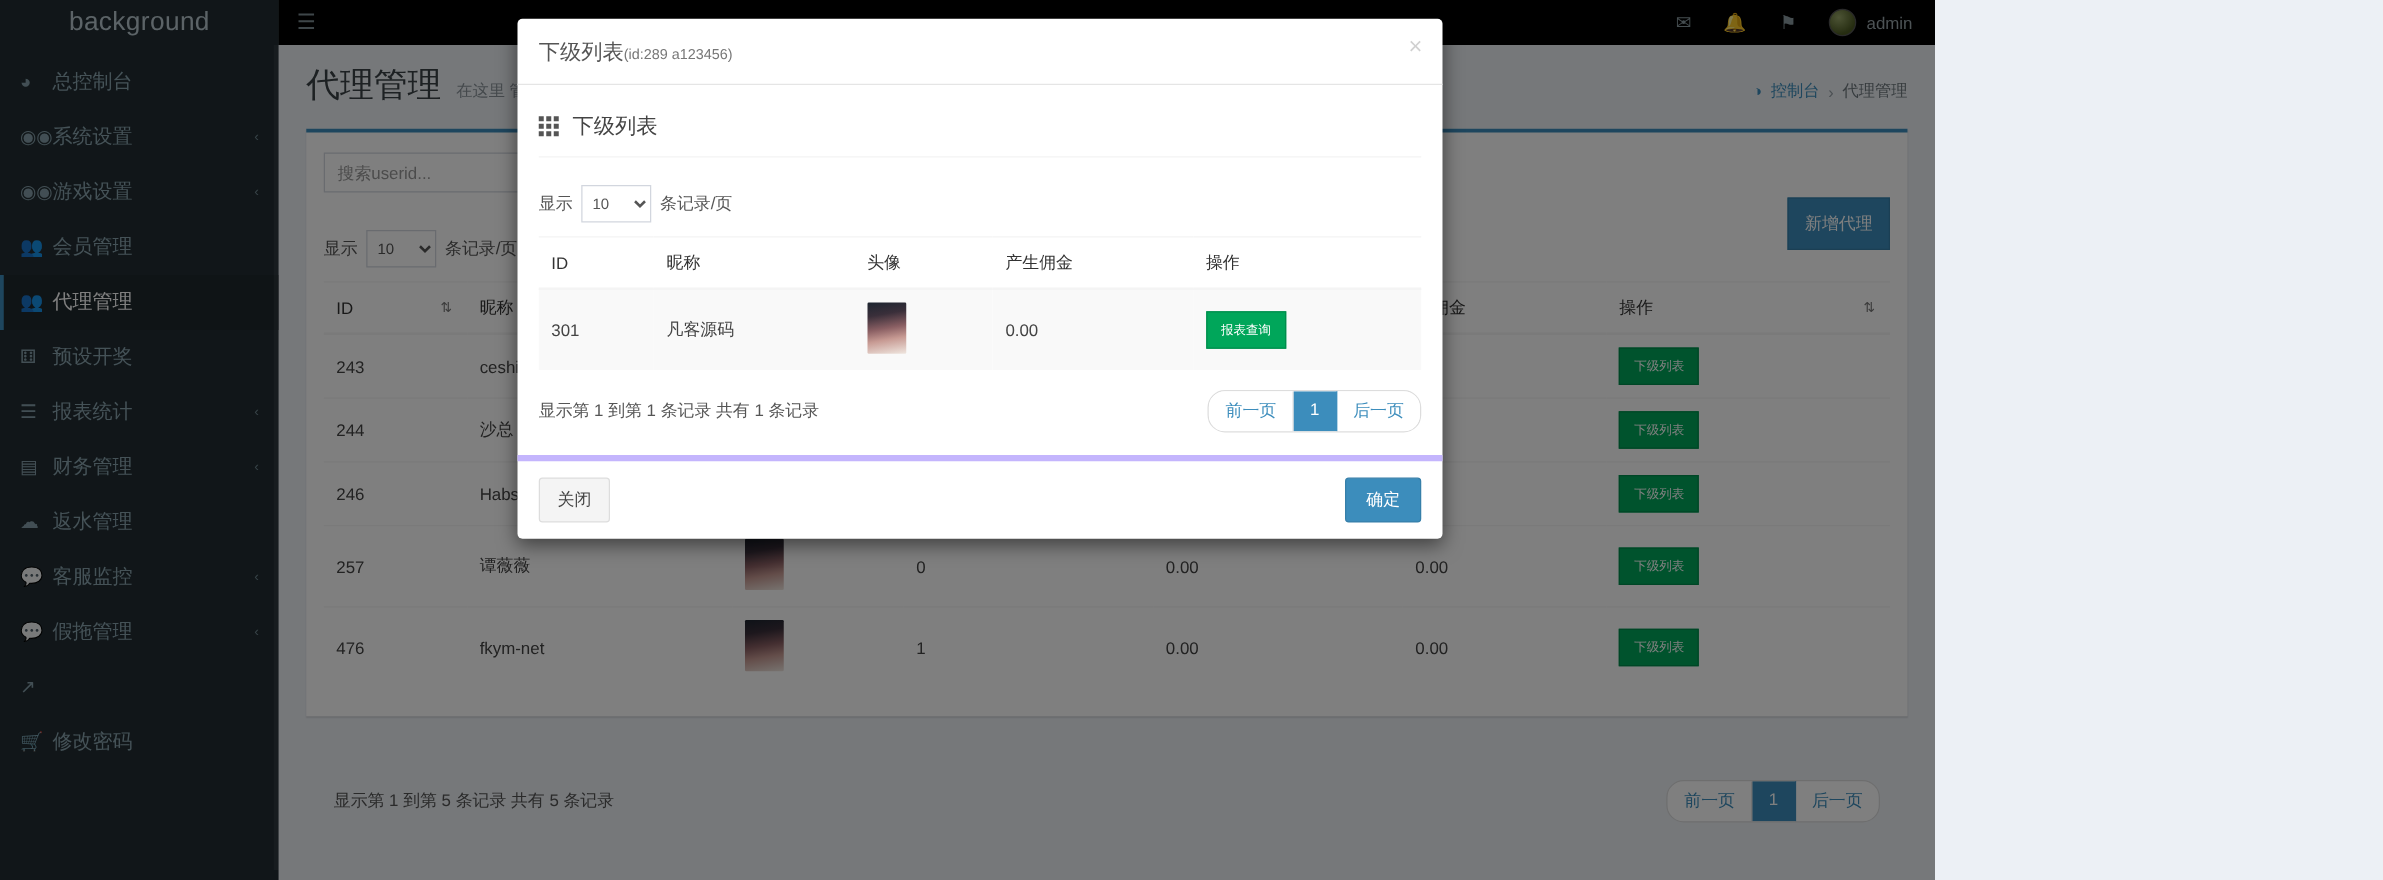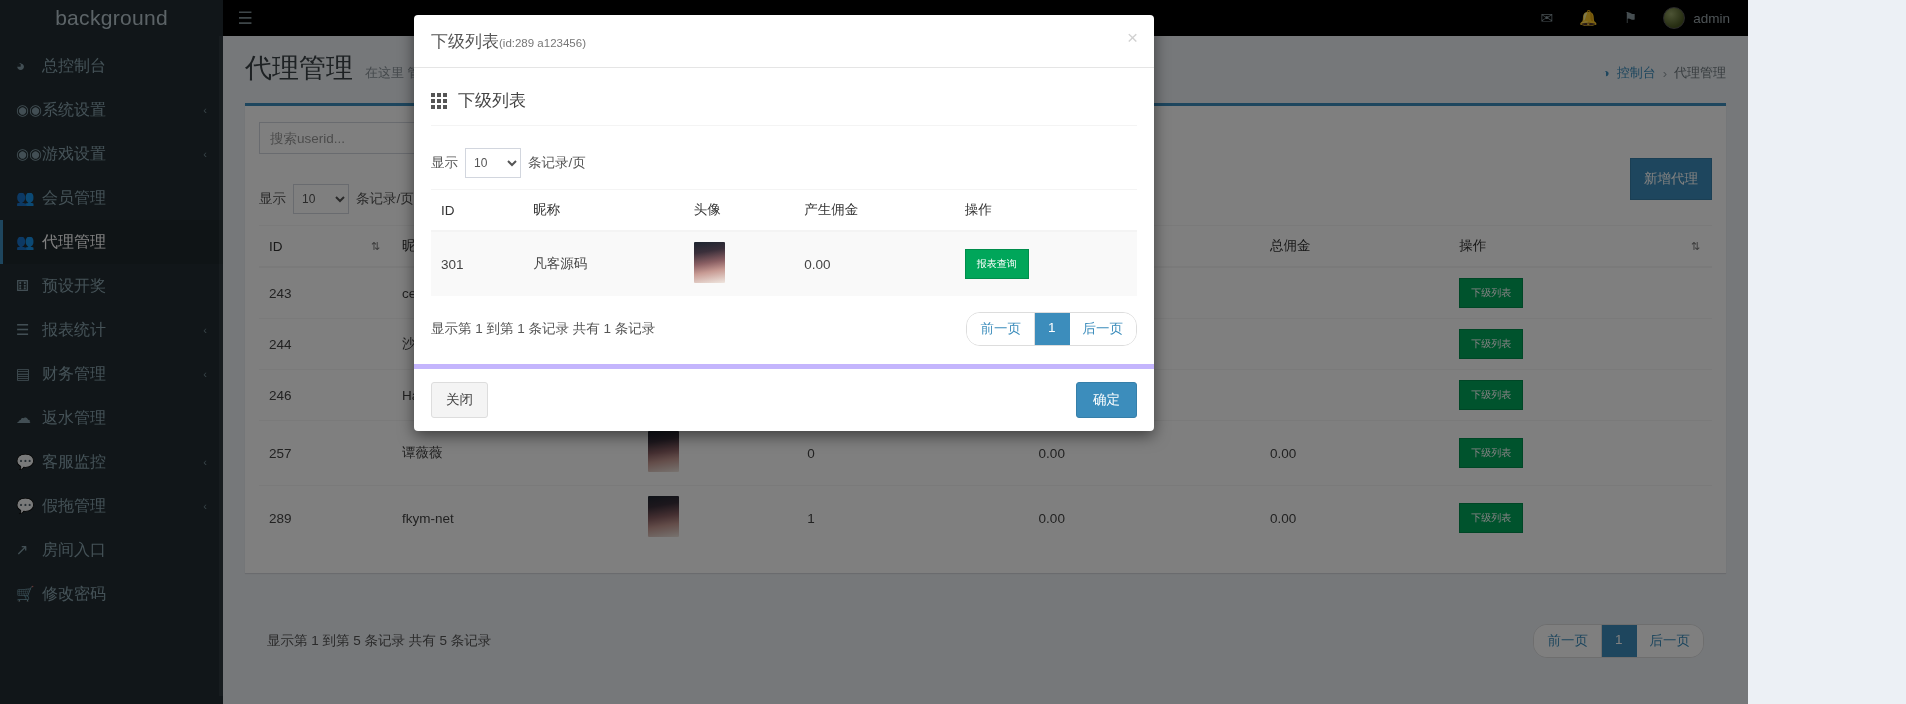--- a/index.html
+++ b/index.html
@@ -2,21 +2,21 @@
 <html><head>
 <meta charset="utf-8">
 <style>
   * { box-sizing: border-box; margin: 0; padding: 0; }
   html, body {
     width: 1906px; height: 704px;
     font-family: "Liberation Sans", "DejaVu Sans", sans-serif;
     overflow: hidden;
     background: #ecf0f5;
   }
-  #root { position: relative; width: 1748px; height: 704px; }
+  #root { position: relative; width: 1548px; height: 704px; }
 
   
   .sidebar {
     position: absolute; left: 0; top: 0; width: 223px; height: 704px;
     background: #222d32;
   }
   .brand {
     height: 36px; line-height: 36px; text-align: center;
     color: #b8c7ce; font-size: 21px; letter-spacing: .3px;
     background: #222d32;
@@ -210,21 +210,20 @@
           <span class="mlabel">客服监控</span>
           <span class="caret">‹</span>
         </li>
         <li>
           <span class="mi">💬</span>
           <span class="mlabel">假拖管理</span>
           <span class="caret">‹</span>
         </li>
         <li>
           <span class="mi">↗</span>
-          <span class="mlabel">房间入口</span>
         </li>
         <li>
           <span class="mi">🛒</span>
           <span class="mlabel">修改密码</span>
         </li>
       </ul>
     <div class="sb-scroll"></div>
   </div>
 
   <div class="topnav">
@@ -309,21 +308,21 @@
             <tr>
               <td>257</td>
               <td>谭薇薇</td>
               <td><span class="thumb"></span></td>
               <td>0</td>
               <td>0.00</td>
               <td>0.00</td>
               <td><button class="greenbtn">下级列表</button></td>
             </tr>
             <tr>
-              <td>289</td>
+              <td>476</td>
               <td>fkym-net</td>
               <td><span class="thumb"></span></td>
               <td>1</td>
               <td>0.00</td>
               <td>0.00</td>
               <td><button class="greenbtn">下级列表</button></td>
             </tr>
           </tbody>
       </table>
 

